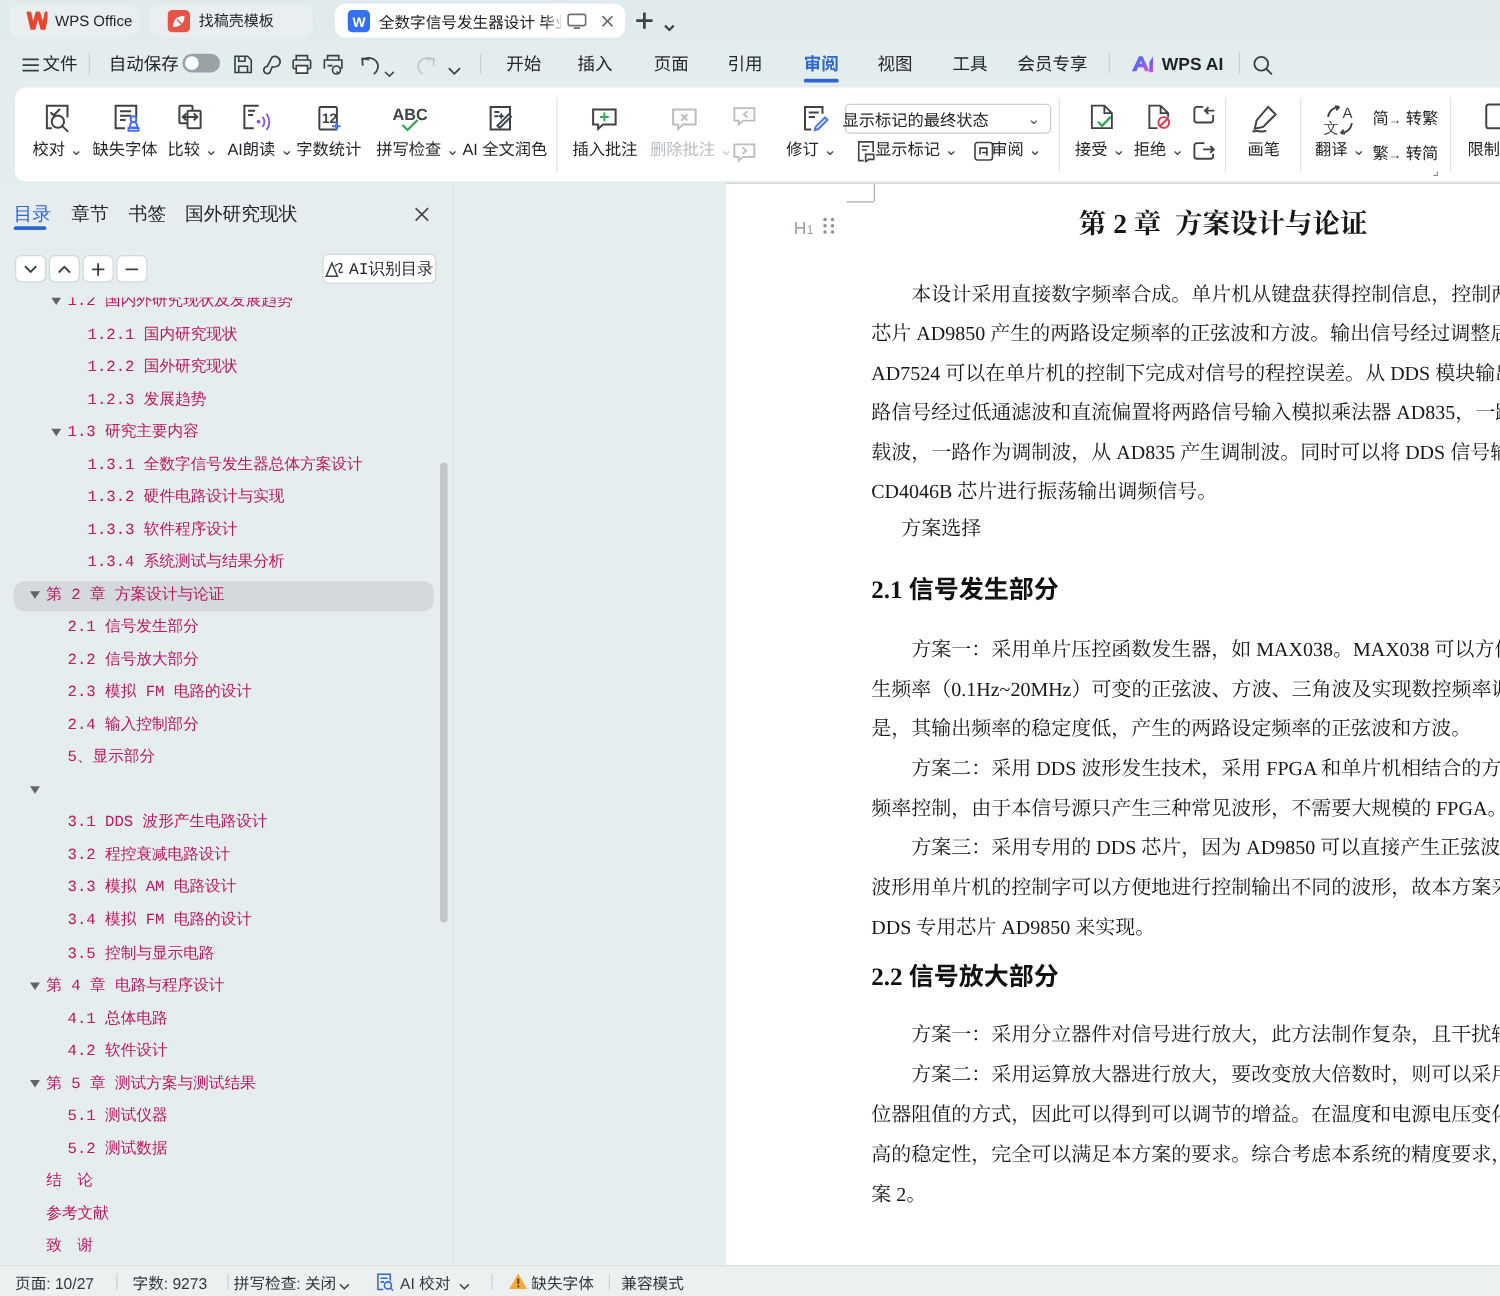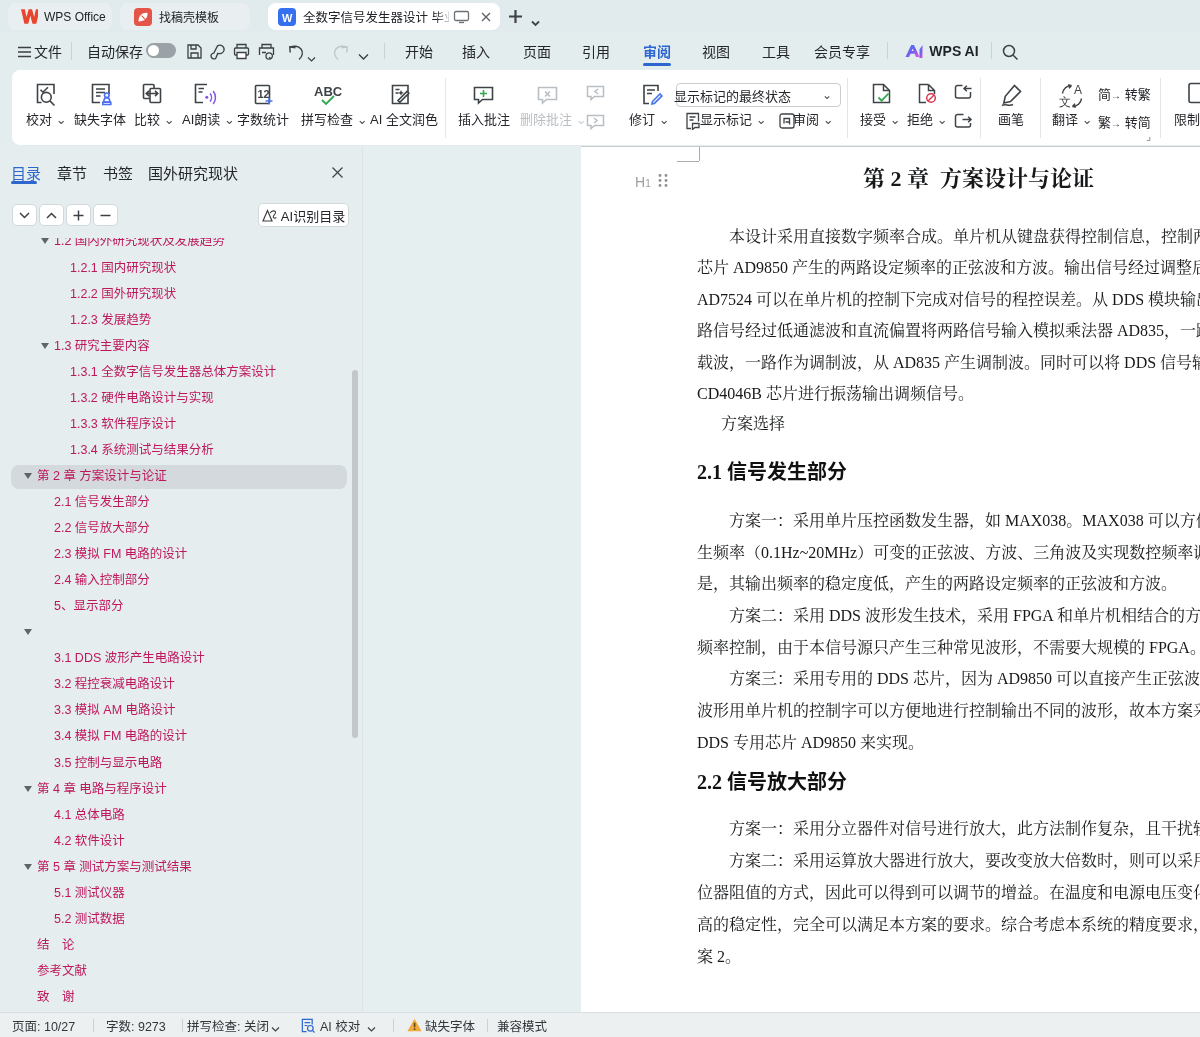--- a/index.html
+++ b/index.html
@@ -17,21 +17,21 @@
 #m-shenyue{color:#2e66d0;font-weight:bold;}
 .mul{top:31px;height:3px;background:#2e66d0;border-radius:2px;}
 
 #ribbon{left:12px;top:70px;width:1188px;height:75px;background:#fff;border-radius:8px 0 0 8px;}
 .rlabel{font-size:13px;color:#24262b;top:39px;text-align:center;}
 .rlabel .cv{color:#4a4d52;}
 .gray .rlabel{color:#b3b8bc;}
 .rdiv{top:8px;height:60px;width:1px;background:#e3e6e8;}
 .ricon{top:12px;}
 
-#sidebar{left:0;top:146px;width:362px;height:866px;background:#e5edef;}
+#sidebar{left:0;top:146px;width:362px;height:866px;background:#e5edef;font-family:Liberation Mono, monospace;}
 .stab{font-size:15px;color:#23262b;top:16px;}
 #stab-act{color:#2e66d0;}
 .sbtn{top:58px;width:23px;height:20px;background:#fff;border:1px solid #d2d9dc;border-radius:5px;display:flex;align-items:center;justify-content:center;}
 #aibtn{left:258px;top:57px;width:89px;height:22px;background:#fff;border:1px solid #d2d9dc;border-radius:5px;display:flex;align-items:center;justify-content:center;font-size:13px;color:#24262b;}
 #toclist{left:0;top:92px;width:362px;height:774px;overflow:hidden;font-size:12.5px;color:#be185d;}
 .trow{height:26px;line-height:26px;position:absolute;white-space:nowrap;}
 .arr{position:absolute;width:0;height:0;border-left:4.5px solid transparent;border-right:4.5px solid transparent;border-top:6px solid #606468;top:10px;}
 #tocsel{left:11px;width:336px;height:24px;border-radius:8px;background:#d3d9dc;}
 #sscroll{left:352px;width:6px;border-radius:3px;background:#c2c8ca;}
 

